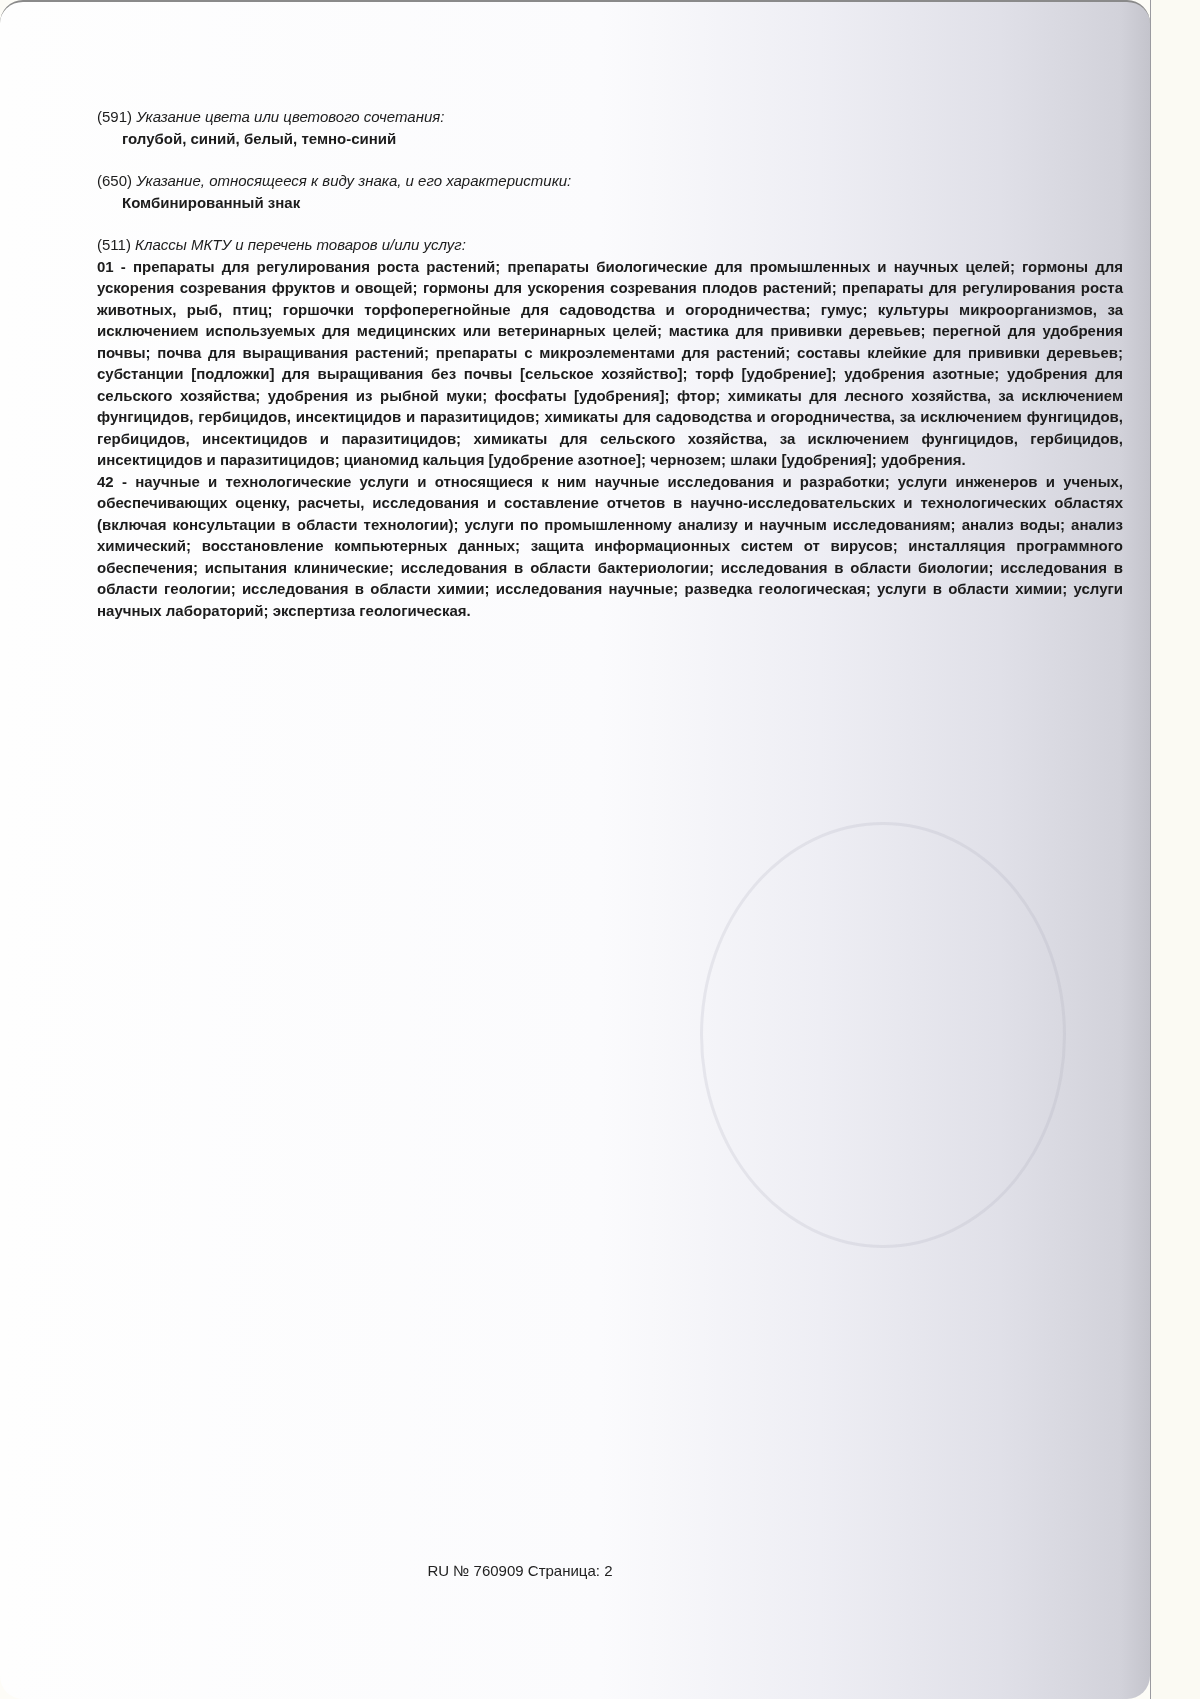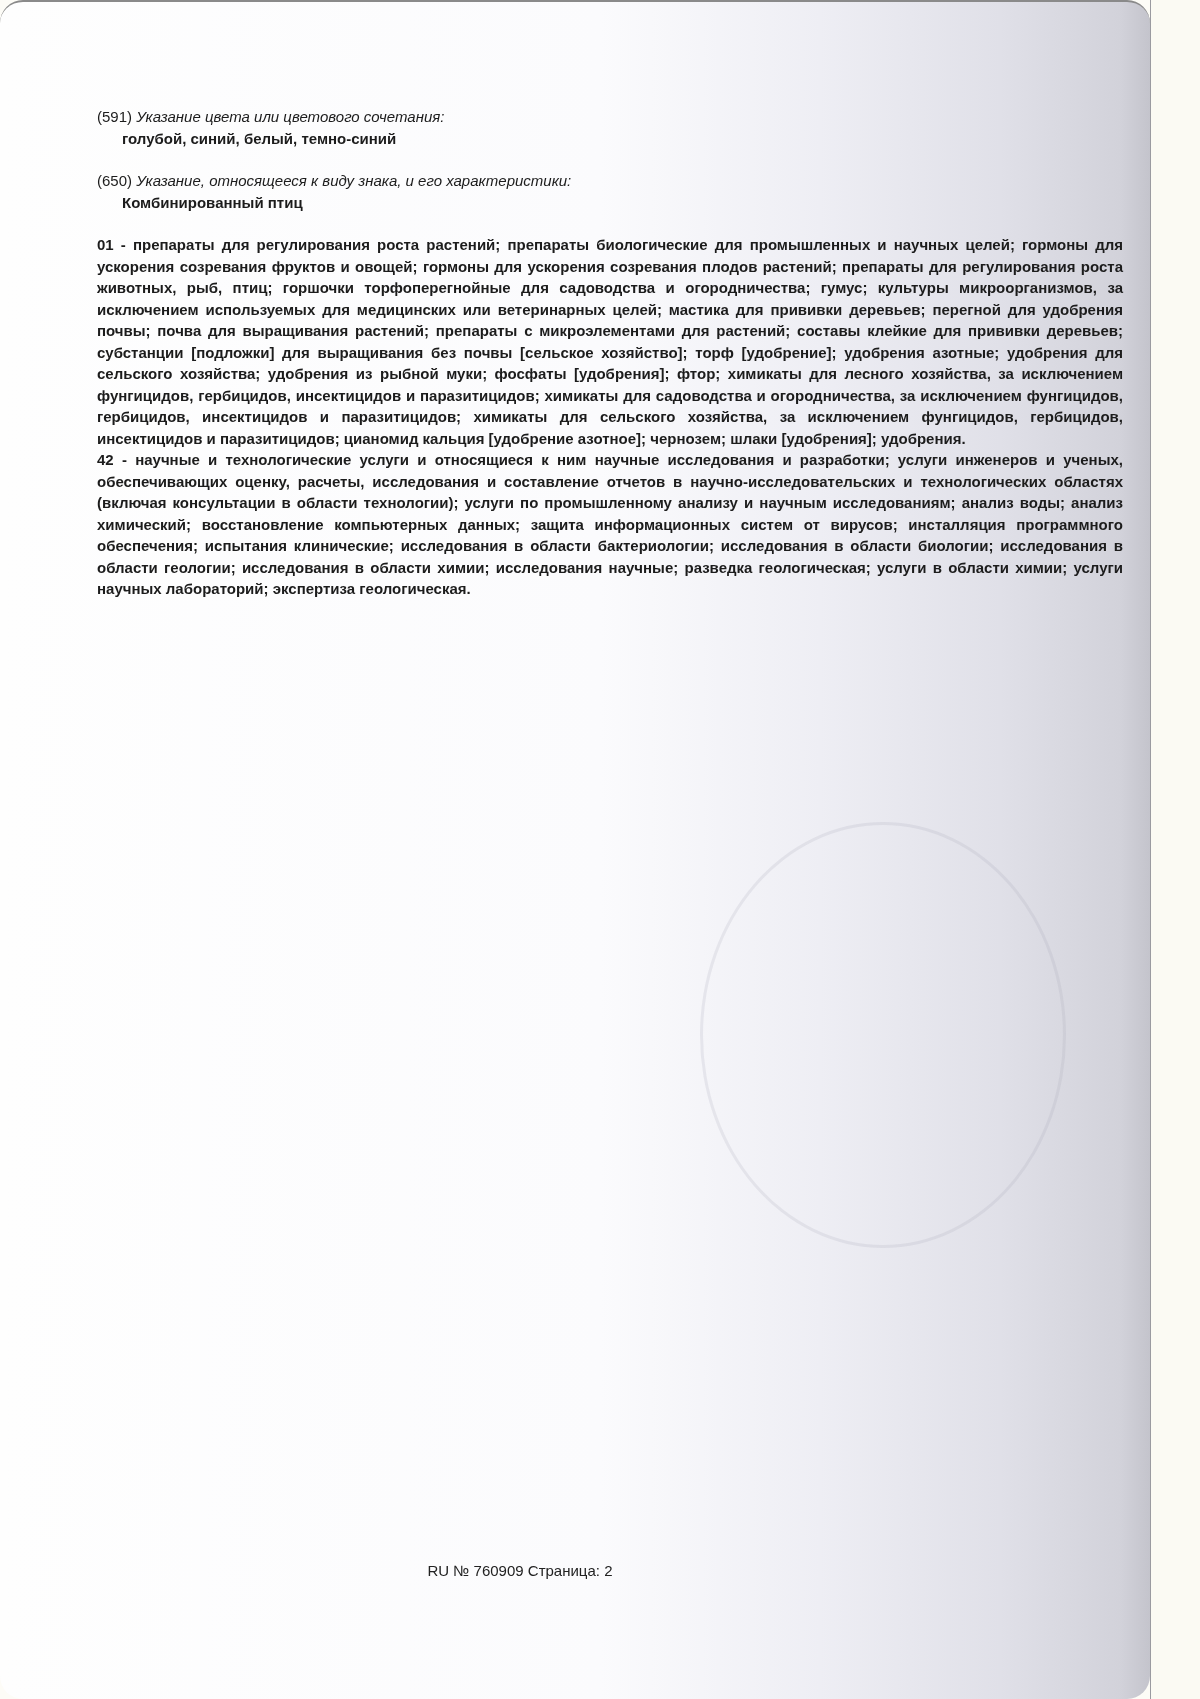--- a/index.html
+++ b/index.html
@@ -105,24 +105,28 @@
         <span class="label-text">Указание цвета или цветового сочетания:</span>
       </div>
       <div class="value">голубой, синий, белый, темно-синий</div>
     </div>
 
     <div class="section">
       <div>
         <span class="label-num">(650)</span>
         <span class="label-text">Указание, относящееся к виду знака, и его характеристики:</span>
       </div>
-      <div class="value">Комбинированный птиц</div>
+      <div class="value">Комбинированный знак</div>
     </div>
 
     <div class="section">
+      <div>
+        <span class="label-num">(511)</span>
+        <span class="label-text">Классы МКТУ и перечень товаров и/или услуг:</span>
+      </div>
       <div class="class-block"><span>01</span><span> - </span><span>препараты для регулирования роста растений; препараты биологические для промышленных и научных целей; гормоны для ускорения созревания фруктов и овощей; гормоны для ускорения созревания плодов растений; препараты для регулирования роста животных, рыб, птиц; горшочки торфоперегнойные для садоводства и огородничества; гумус; культуры микроорганизмов, за исключением используемых для медицинских или ветеринарных целей; мастика для прививки деревьев; перегной для удобрения почвы; почва для выращивания растений; препараты с микроэлементами для растений; составы клейкие для прививки деревьев; субстанции [подложки] для выращивания без почвы [сельское хозяйство]; торф [удобрение]; удобрения азотные; удобрения для сельского хозяйства; удобрения из рыбной муки; фосфаты [удобрения]; фтор; химикаты для лесного хозяйства, за исключением фунгицидов, гербицидов, инсектицидов и паразитицидов; химикаты для садоводства и огородничества, за исключением фунгицидов, гербицидов, инсектицидов и паразитицидов; химикаты для сельского хозяйства, за исключением фунгицидов, гербицидов, инсектицидов и паразитицидов; цианомид кальция [удобрение азотное]; чернозем; шлаки [удобрения]; удобрения.</span></div>
       <div class="class-block"><span>42</span><span> - </span><span>научные и технологические услуги и относящиеся к ним научные исследования и разработки; услуги инженеров и ученых, обеспечивающих оценку, расчеты, исследования и составление отчетов в научно-исследовательских и технологических областях (включая консультации в области технологии); услуги по промышленному анализу и научным исследованиям; анализ воды; анализ химический; восстановление компьютерных данных; защита информационных систем от вирусов; инсталляция программного обеспечения; испытания клинические; исследования в области бактериологии; исследования в области биологии; исследования в области геологии; исследования в области химии; исследования научные; разведка геологическая; услуги в области химии; услуги научных лабораторий; экспертиза геологическая.</span></div>
     </div>
 
   </div>
 
   <div class="footer">
     <span>RU № 760909 Страница: 2</span>
   </div>
 </div>

